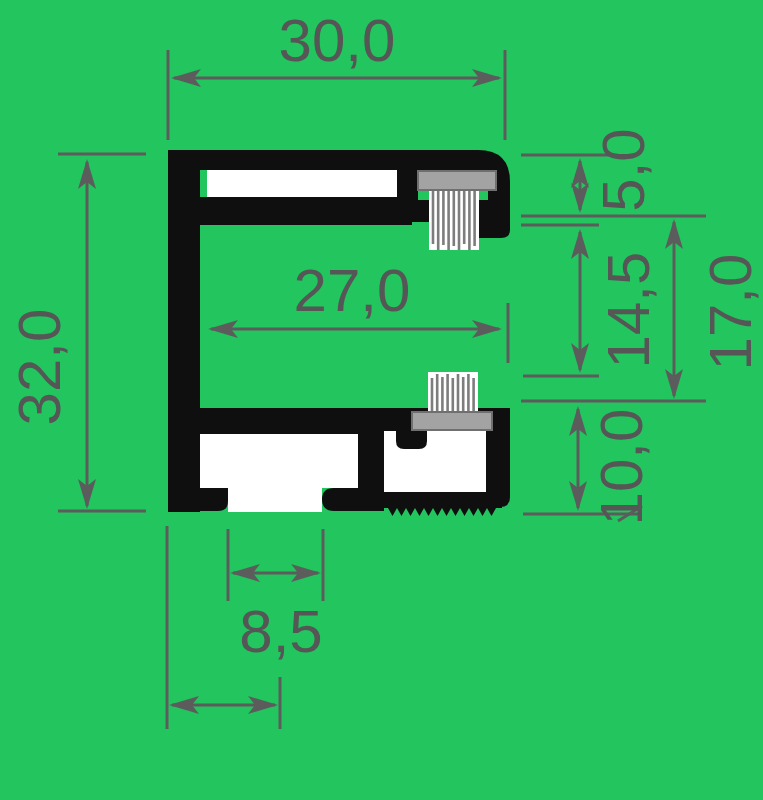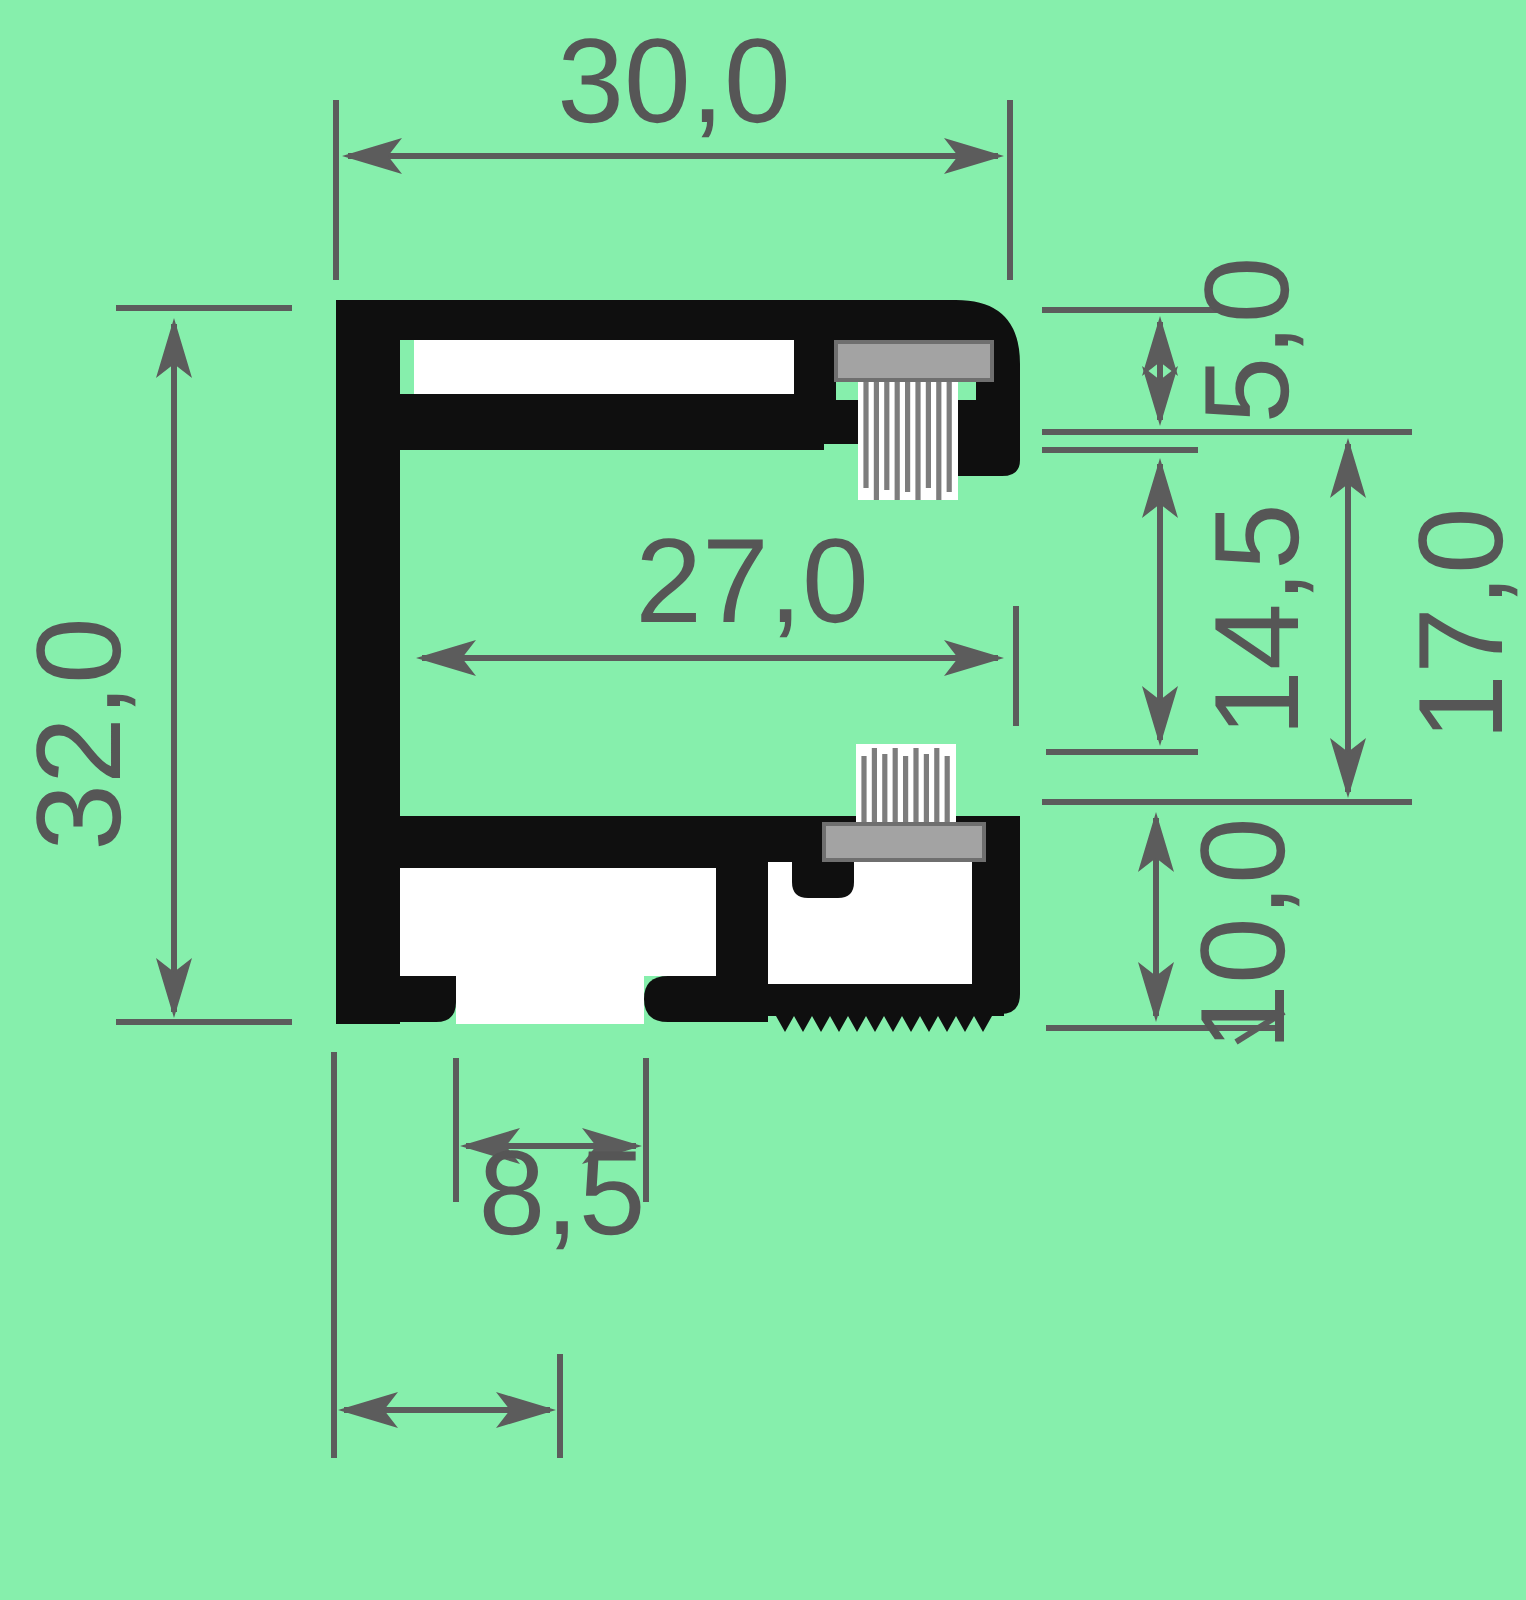--- a/index.html
+++ b/index.html
@@ -1,19 +1,19 @@
 <!DOCTYPE html>
 <html><head>
 <meta charset="utf-8">
 <style>
   html,body{margin:0;padding:0;background:#fff;}
   #canvas{
     position:relative;
     width:763px;height:800px;
-    background:#86efac;
+    background:#22c55e;
     overflow:hidden;
     font-family:"Liberation Sans", sans-serif;
   }
   #drawing-svg{position:absolute;left:0;top:0;}
   .dim-label{
     position:absolute;
     color:#565656;
     font-size:60px;
     line-height:1;
     white-space:nowrap;
@@ -152,25 +152,25 @@
       <path d="M321,573 l-30,-9 l7,9 l-7,9 z"></path>
       <path d="M169,705 l30,-9 l-7,9 l7,9 z"></path>
       <path d="M278,705 l-30,-9 l7,9 l-7,9 z"></path>
     </g>
   </svg>
 
   <div class="dim-label" style="left:337px;top:41px;">30,0</div>
 
   <div class="dim-label vertical" style="left:40px;top:367px;">32,0</div>
 
-  <div class="dim-label" style="left:352px;top:291px;margin-left:24px;">27,0</div>
+  <div class="dim-label" style="left:352px;top:291px;">27,0</div>
 
   <div class="dim-label vertical" style="left:624px;top:170px;">5,0</div>
 
   <div class="dim-label vertical" style="left:629px;top:310px;">14,5</div>
 
   <div class="dim-label vertical" style="left:731px;top:312px;">17,0</div>
 
   <div class="dim-label vertical" style="left:622px;top:467px;">10,0</div>
 
-  <div class="dim-label" style="left:281px;top:597px;">8,5</div>
+  <div class="dim-label" style="left:281px;top:632px;">8,5</div>
 
 </div>
 
 </body></html>

